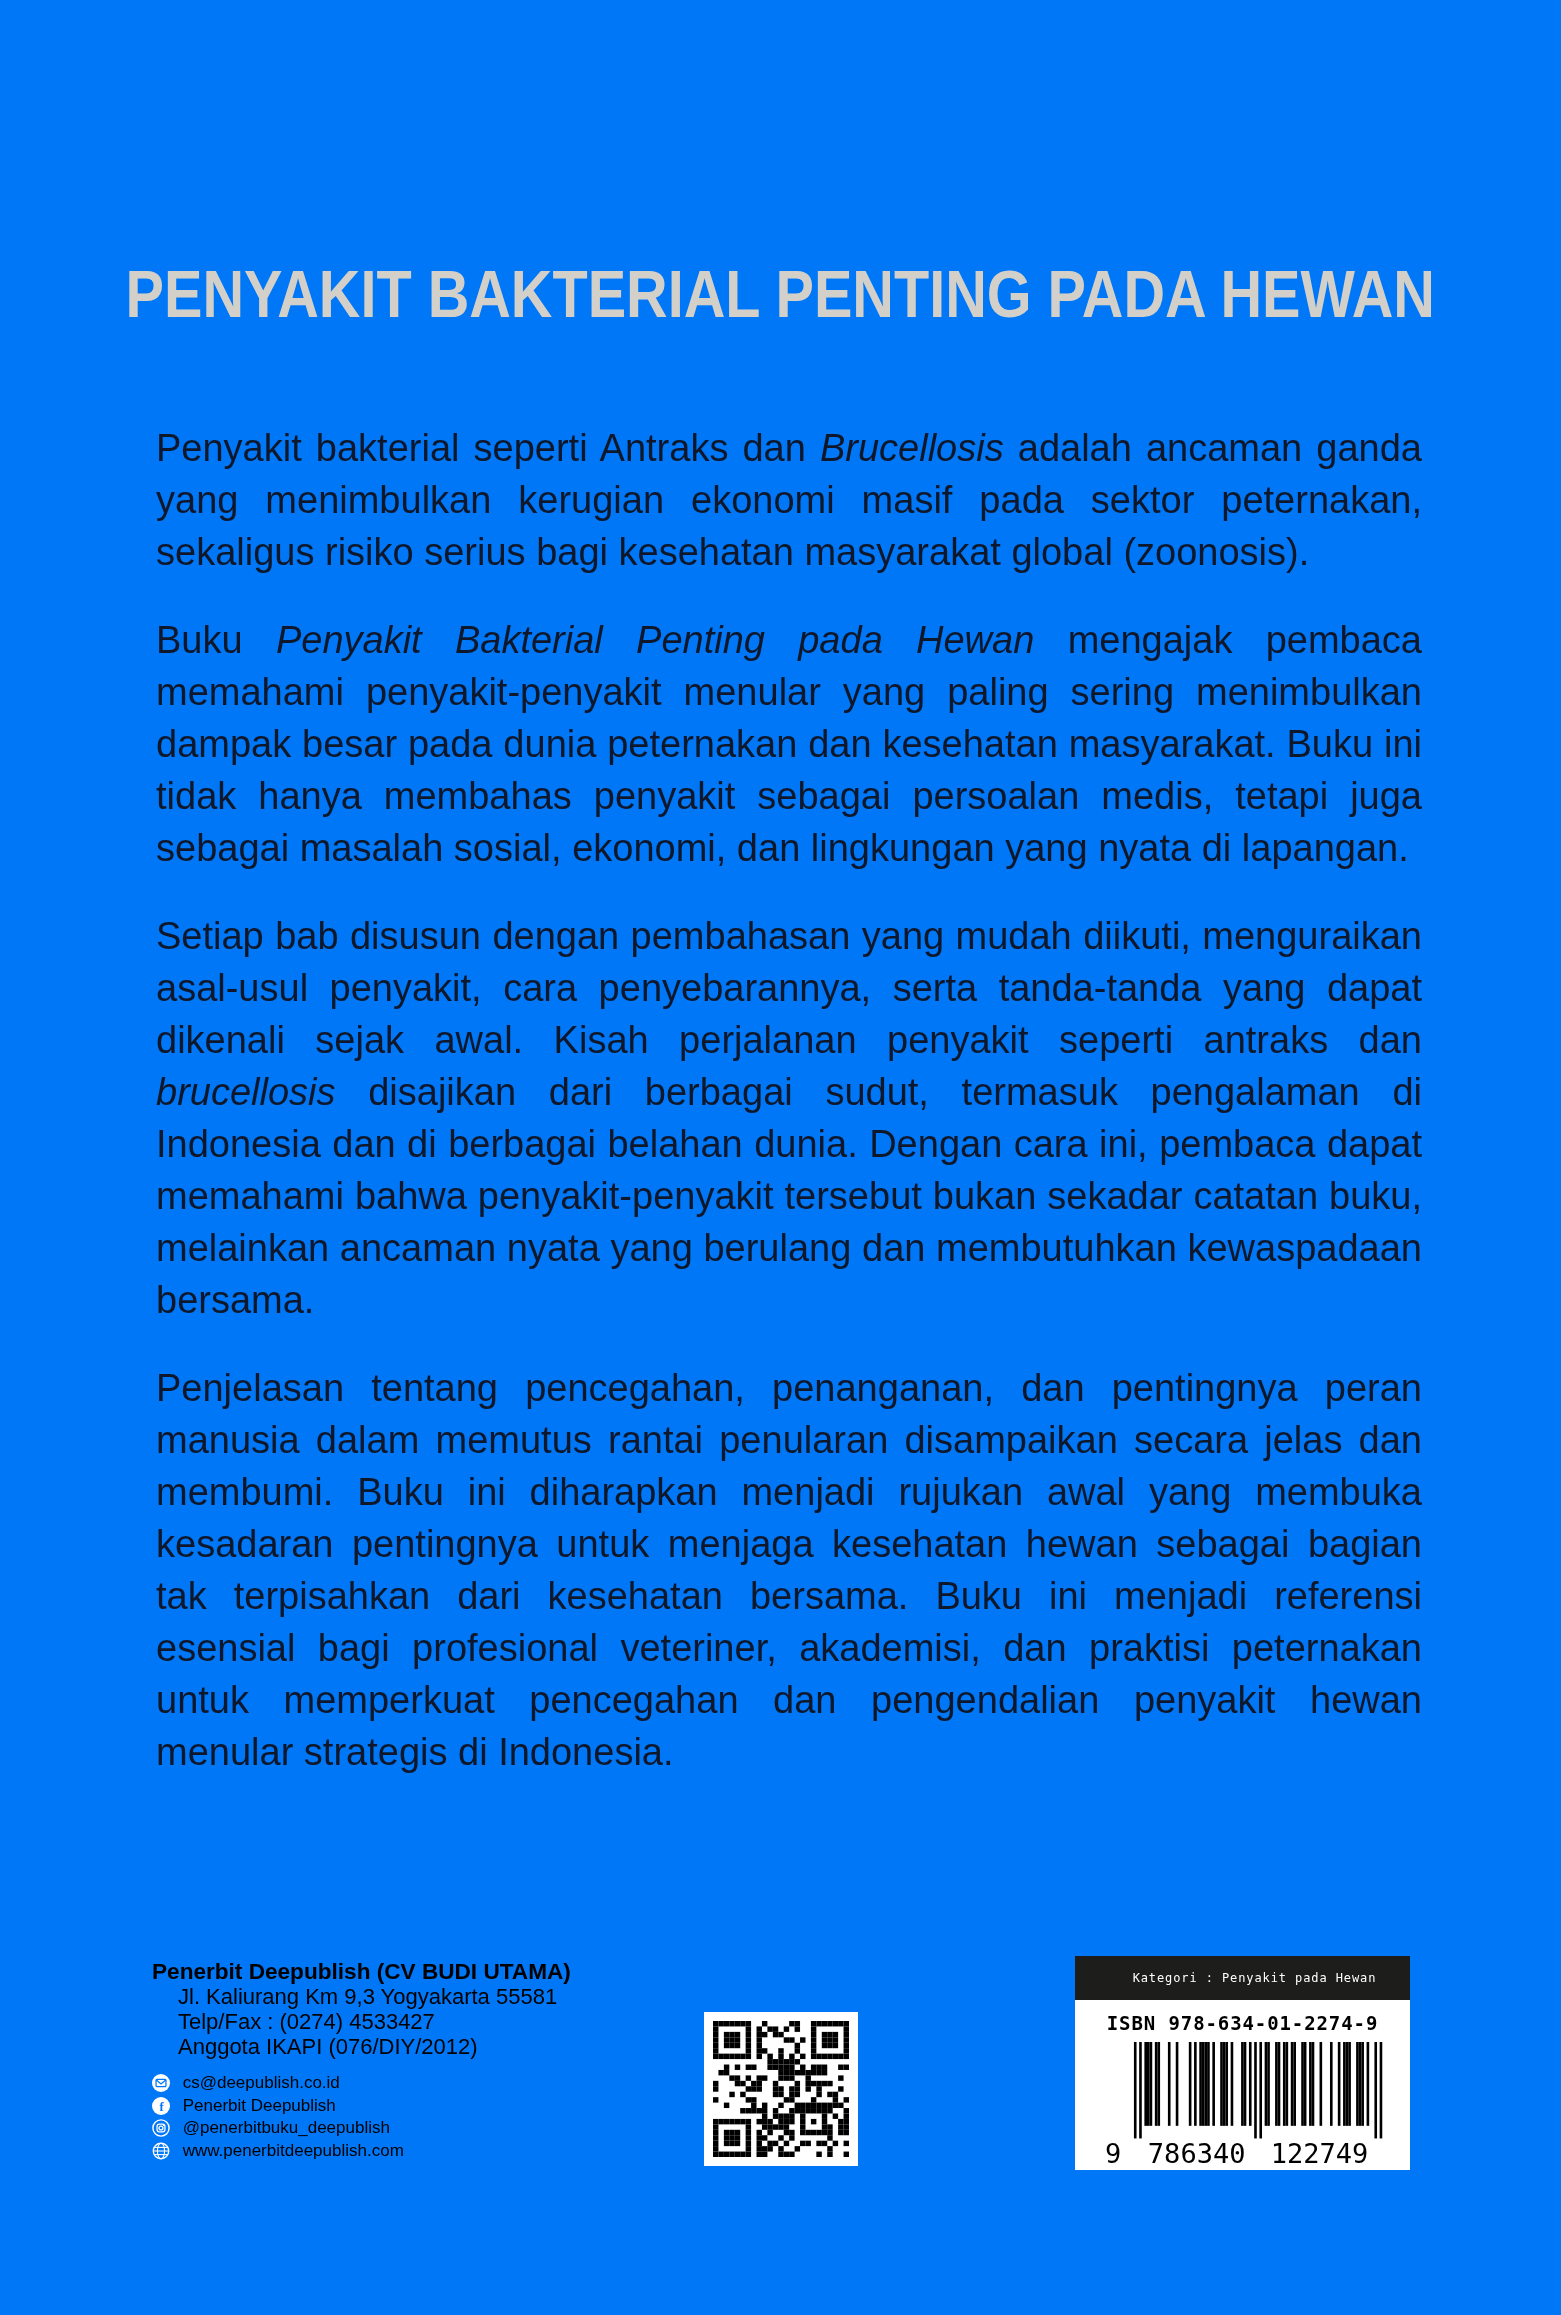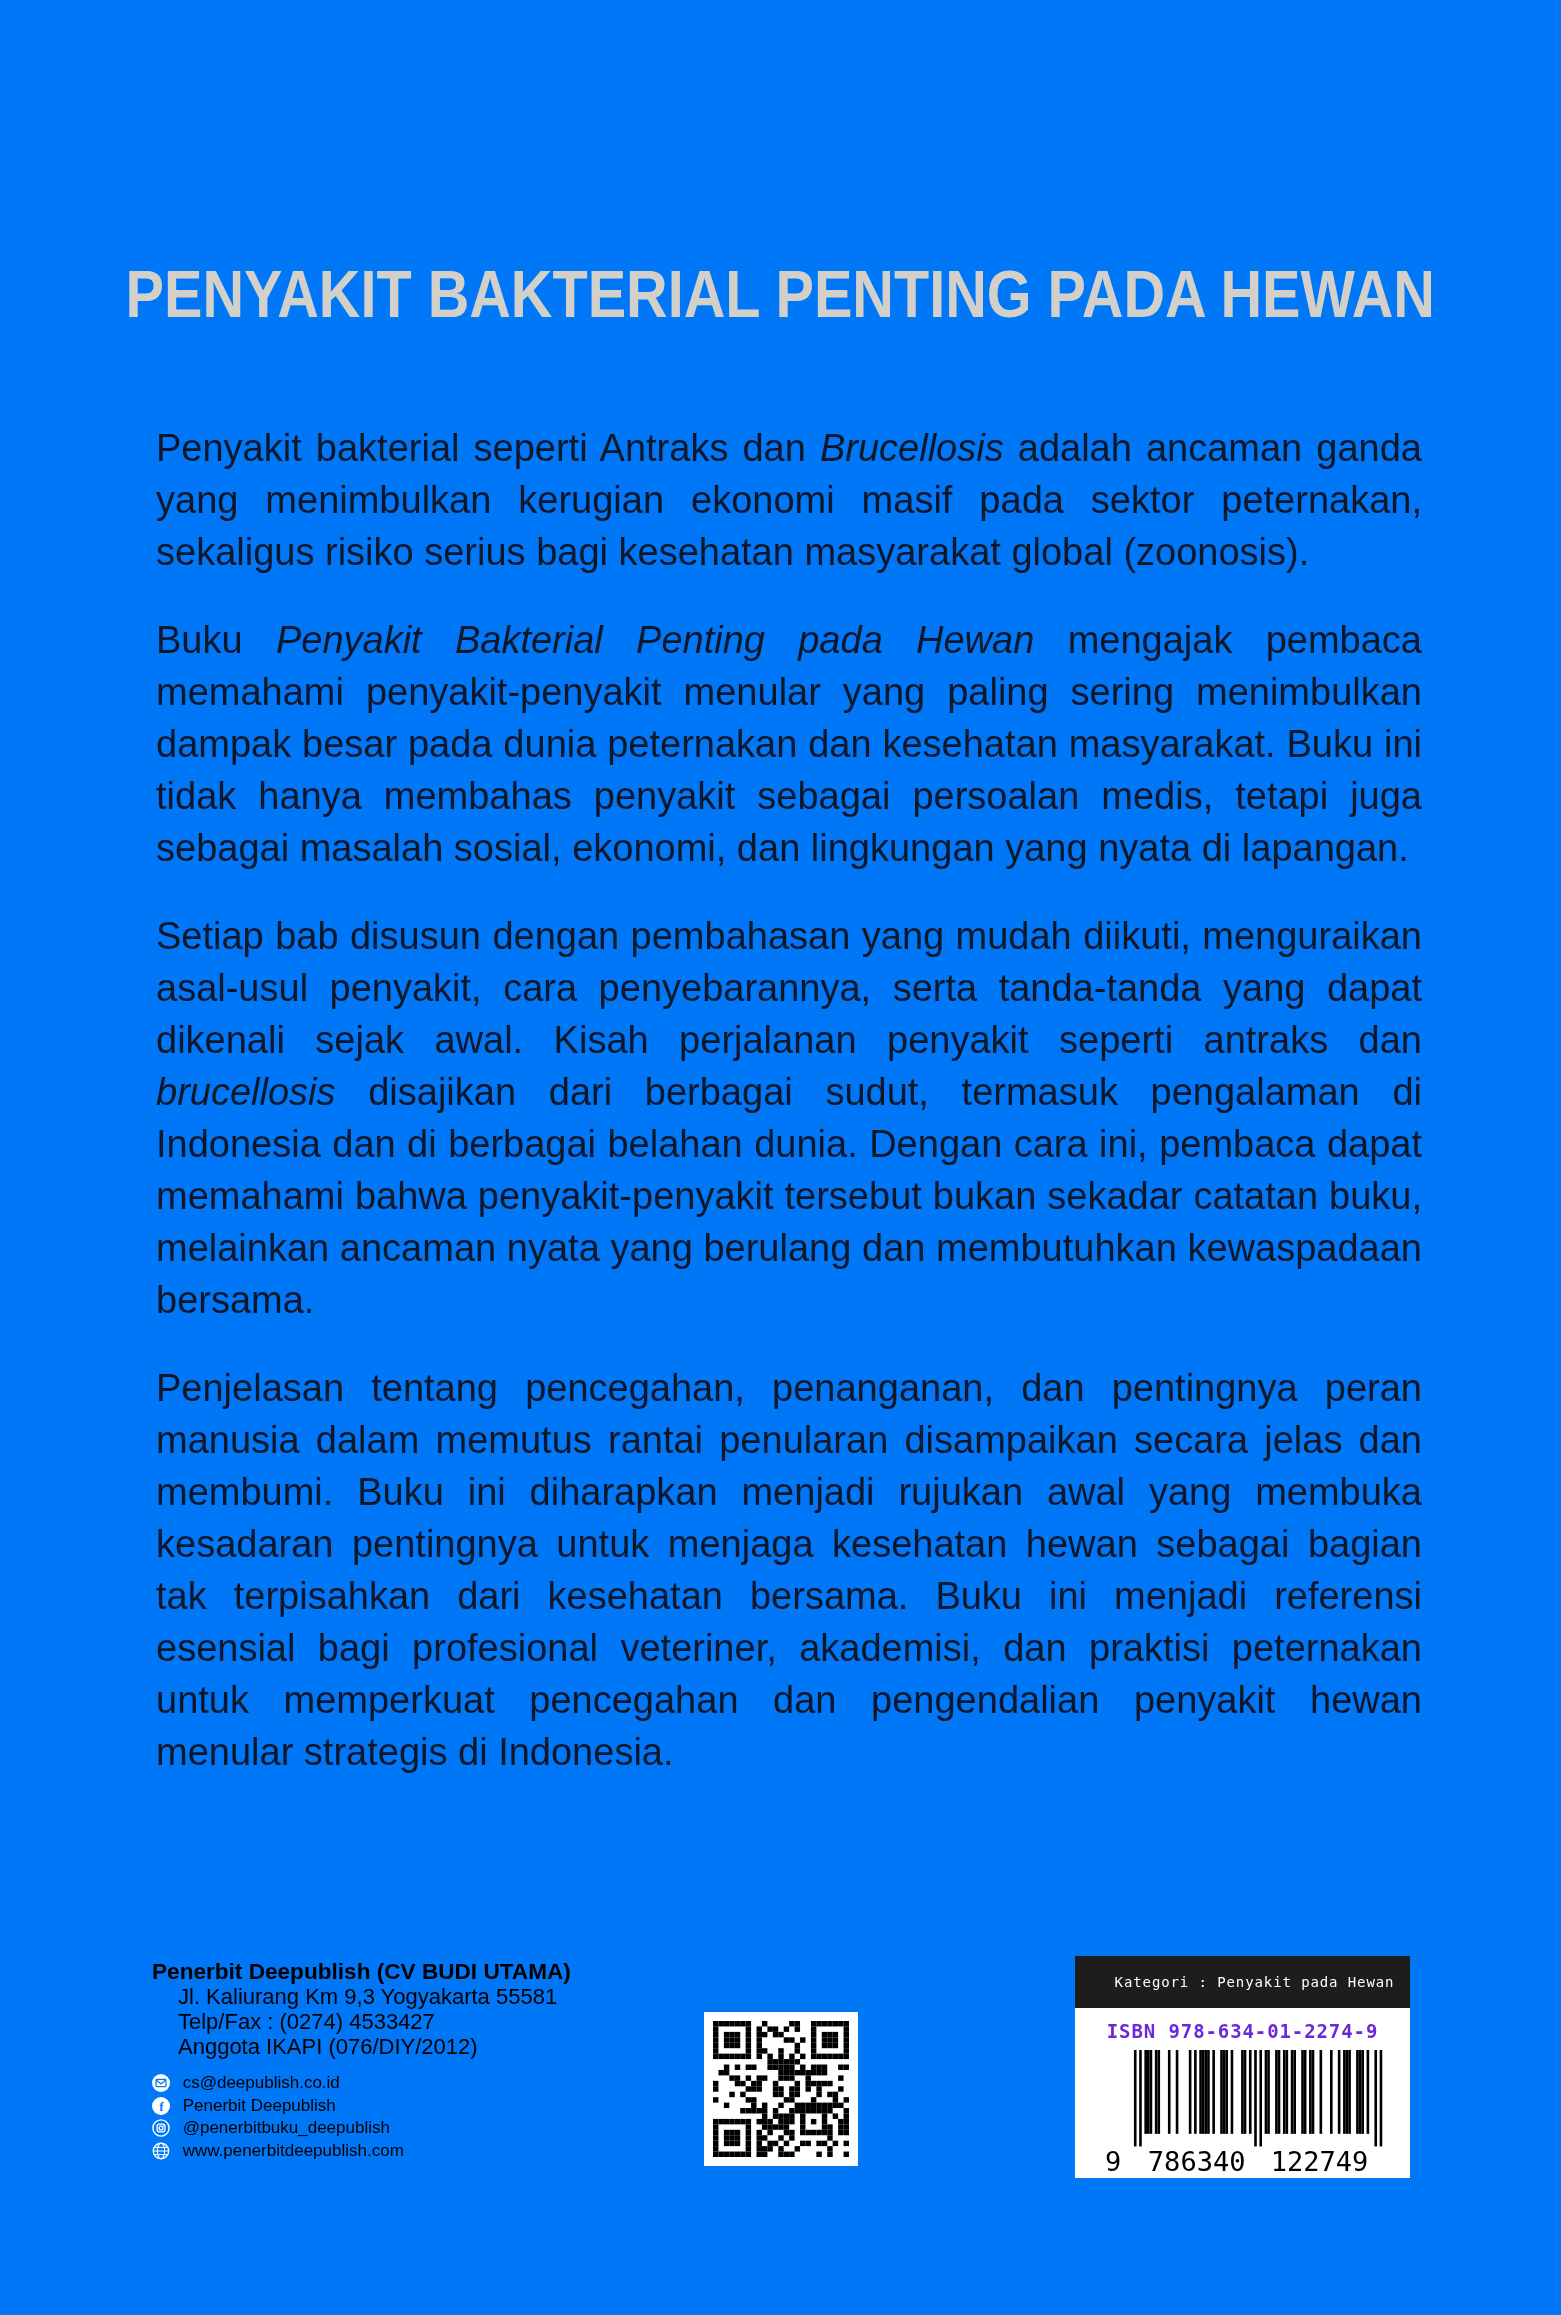--- a/index.html
+++ b/index.html
@@ -23,27 +23,27 @@
   .publisher{position:absolute; left:152px; top:1959px; color:#000000;}
   .pub-name{font-size:22.6px; font-weight:bold; line-height:25px;}
   .pub-line{font-size:22px; line-height:25px;margin-left:26px;}
   .contacts{margin-top:12.7px;}
   .contact{display:flex; align-items:center; height:22.6px; font-size:17px;}
   .contact .ic{width:18px; height:18px; margin-right:12.7px; flex:0 0 auto;}
   .qr{position:absolute; left:704px; top:2012px; width:154px; height:154px; background:#ffffff;}
   .qr svg{position:absolute; left:9px; top:9px;}
   .barcode-box{position:absolute; left:1075px; top:1956px; width:335px;}
   .cat-bar{
-    background:#1d1d1b; color:#ffffff; height:52px;
+    background:#1d1d1b; color:#ffffff; height:44px;
     display:flex; align-items:center; justify-content:center;
-    font-family:"DejaVu Sans Mono", monospace; font-size:14px; letter-spacing:0.9px;padding-left:24px;
+    font-family:"DejaVu Sans Mono", monospace; font-size:12px; letter-spacing:0.9px;padding-left:24px;
   }
   .bar-body{background:#ffffff; height:170px; position:relative;}
   .isbn{
-    text-align:center; color:#6d28d9;
+    text-align:center; color:#000000;
     font-family:"DejaVu Sans Mono", monospace; font-weight:bold;
     font-size:19px; letter-spacing:0.9px; padding-top:11.8px;
   }
   .bar-body svg{position:absolute; left:13.6px; top:42px;}
 </style>
 </head>
 <body>
 
 <div class="page">
 

